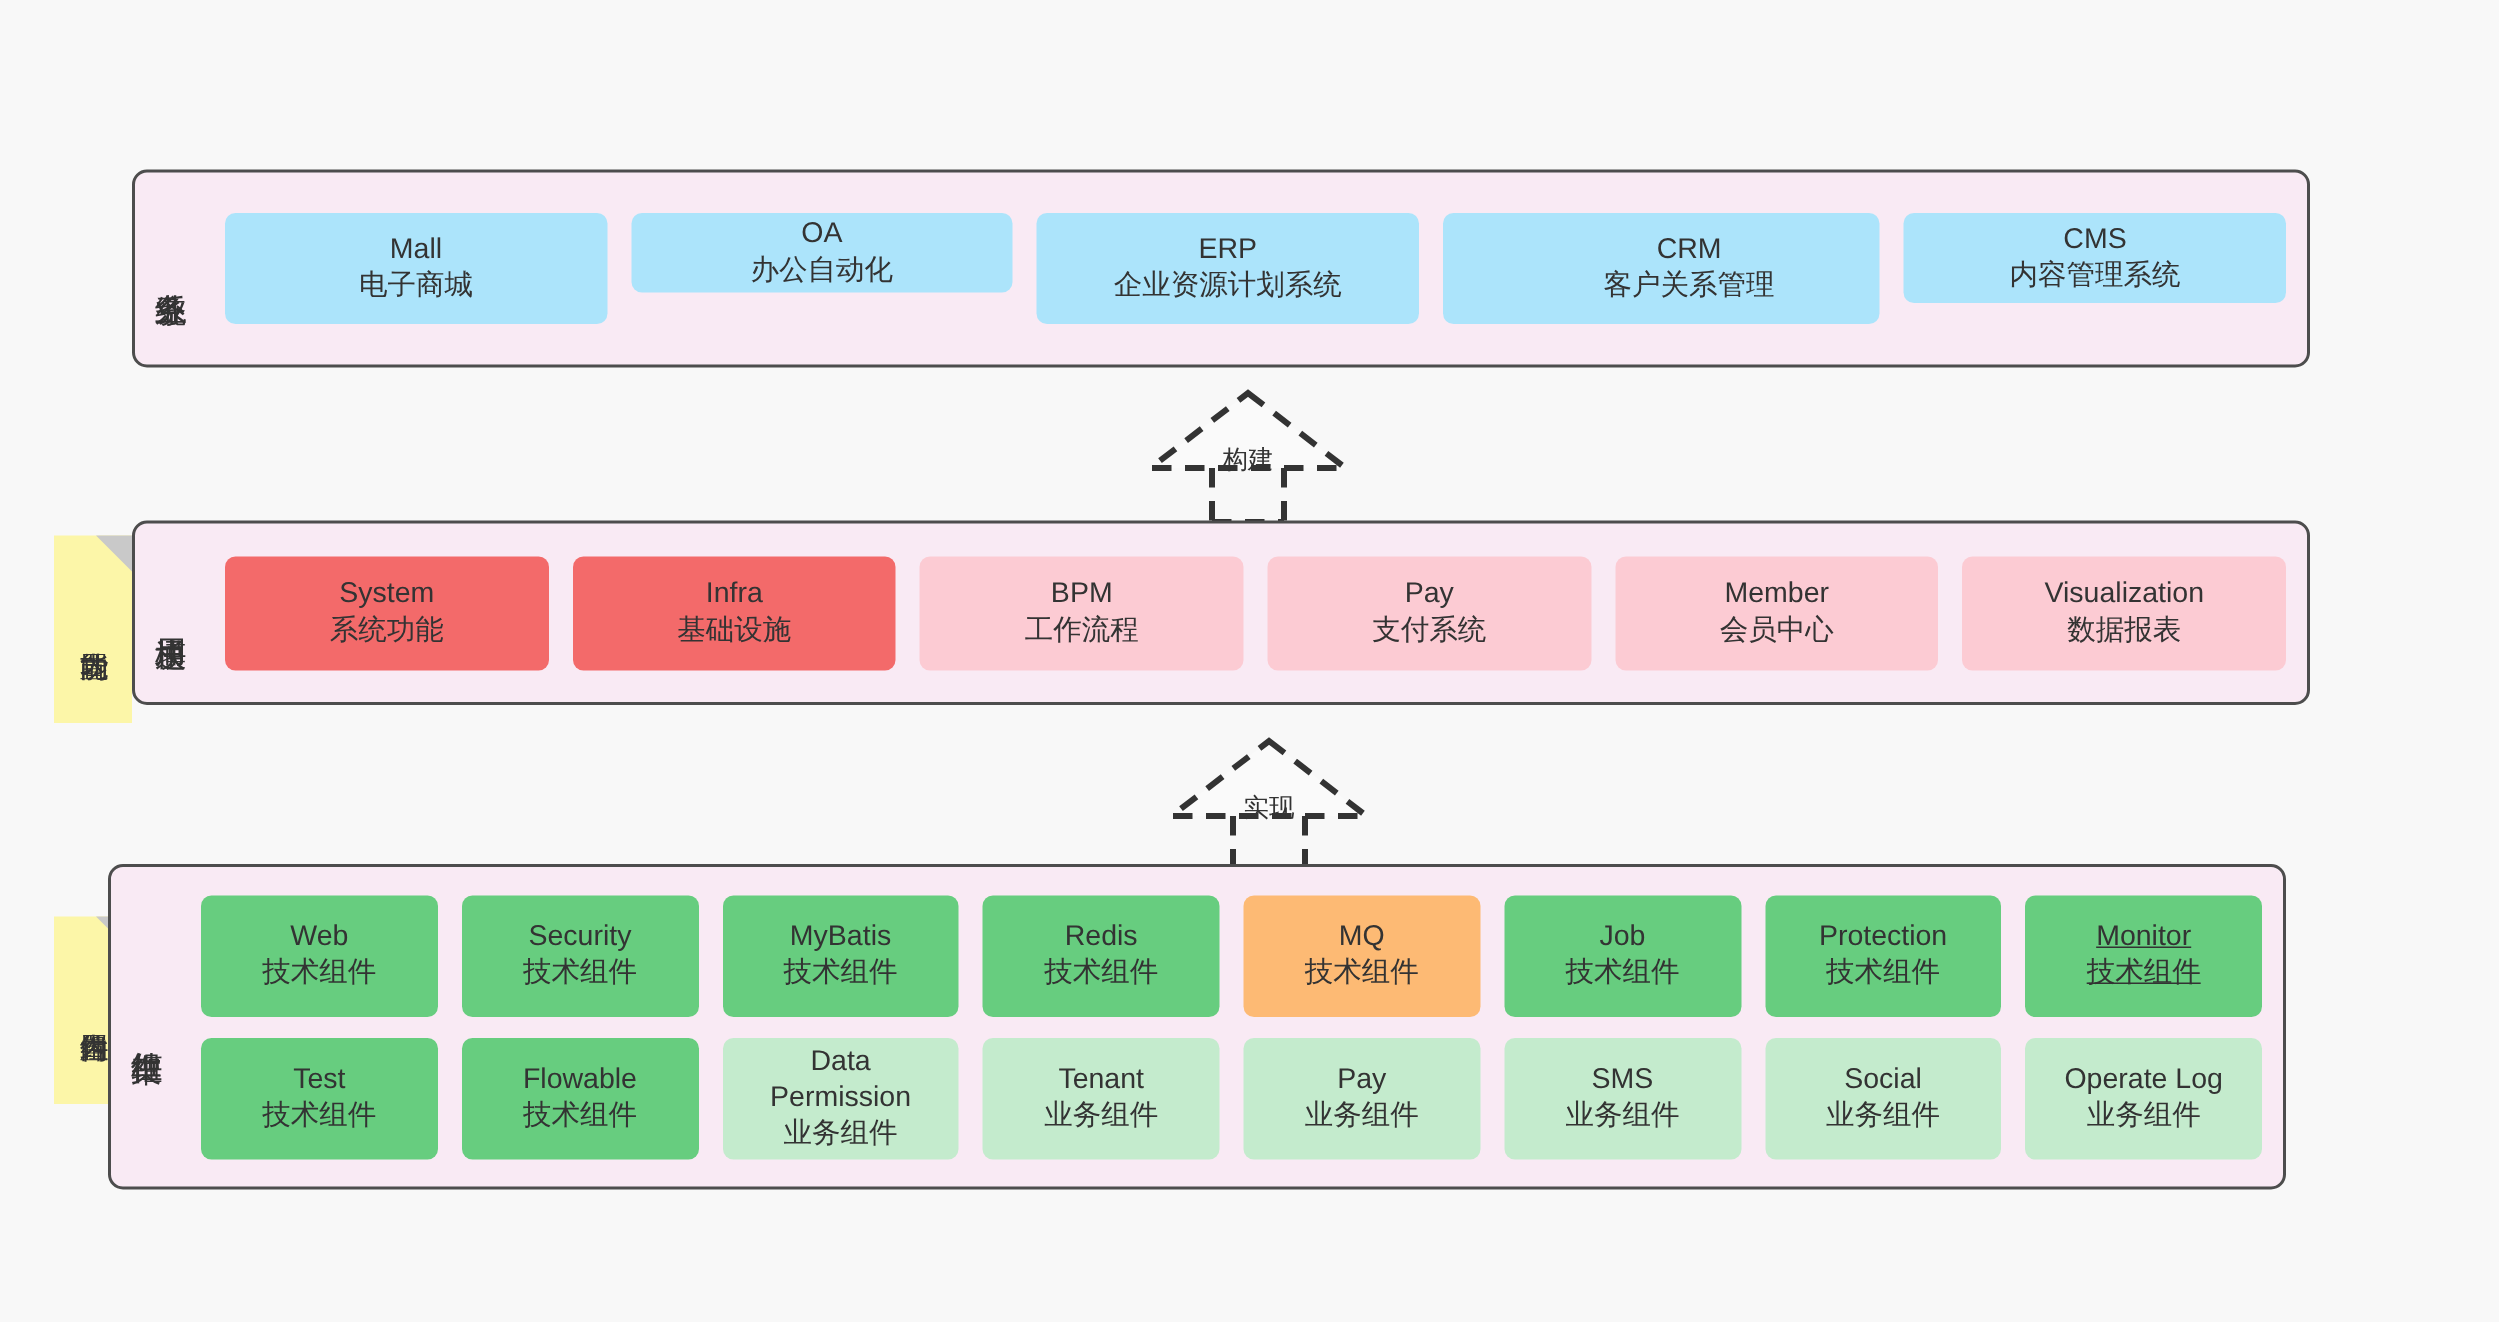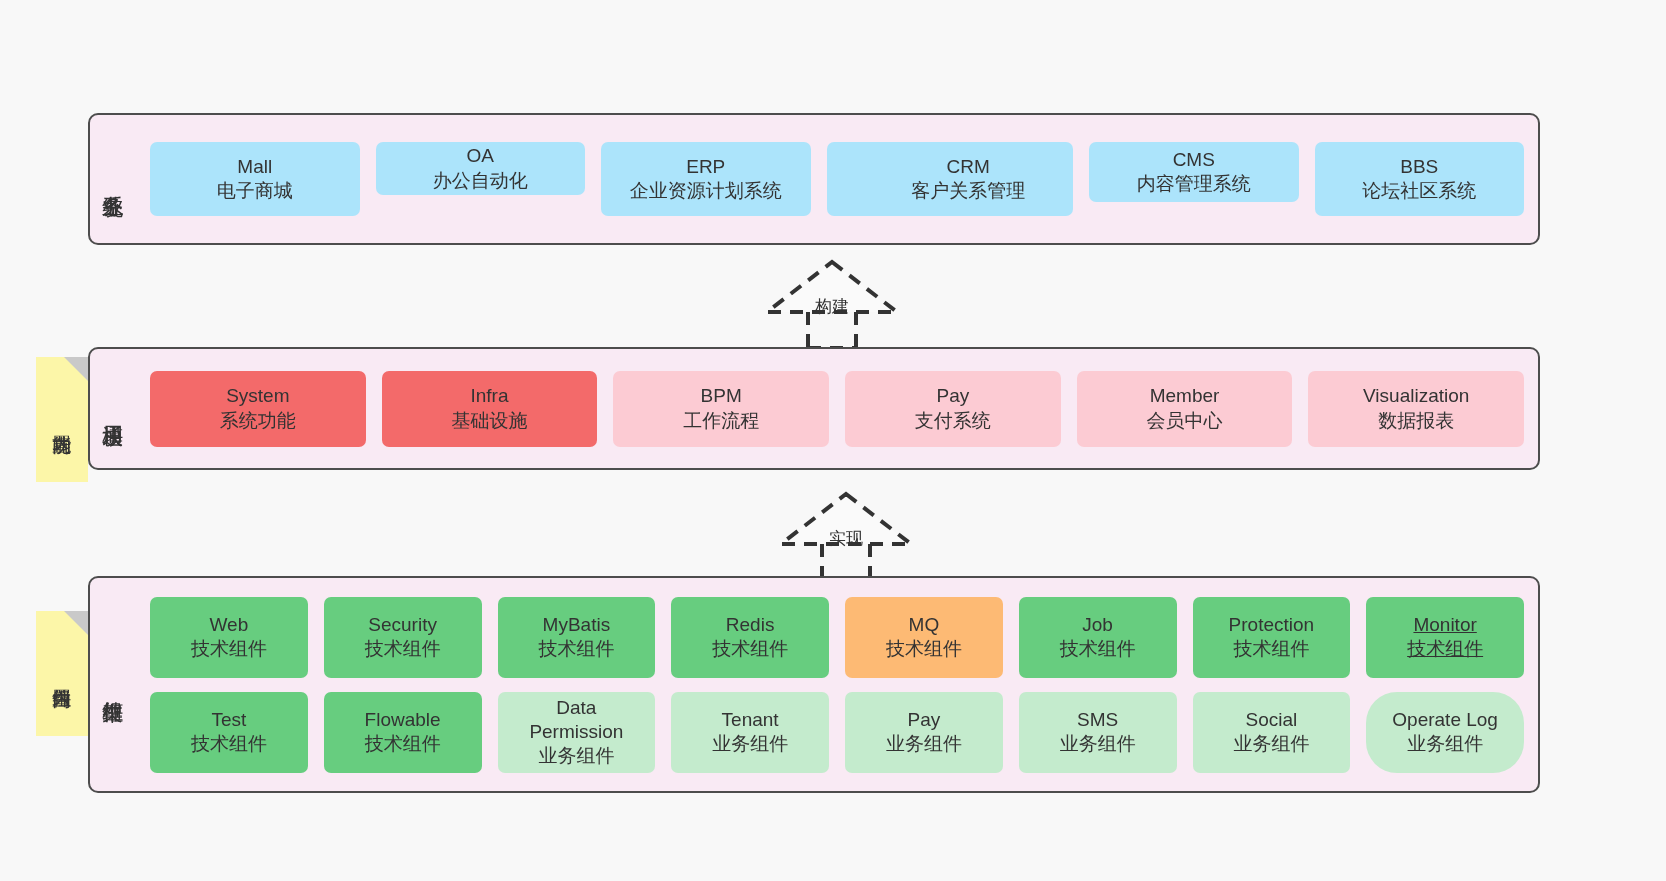--- a/index.html
+++ b/index.html
@@ -139,24 +139,20 @@
         <span class="cn">企业资源计划系统</span>
       </div>
       <div class="node" style="background:#ace4fb; height:74px;padding-left:41px;">
         <span class="en">CRM</span>
         <span class="cn">客户关系管理</span>
       </div>
       <div class="node" style="background:#ace4fb; height:60px;">
         <span class="en">CMS</span>
         <span class="cn">内容管理系统</span>
       </div>
-      <div class="node" style="background:#ace4fb; height:74px;">
-        <span class="en">BBS</span>
-        <span class="cn">论坛社区系统</span>
-      </div>
     </div>
   </div>
 </div>
 
 <svg class="uml-arrow" style="left:752px; top:258px; width:160px; height:92px;" viewBox="0 0 160 92">
 
   <path d="M 80 4 L 145 54 L 15 54 Z" fill="#fafafa" stroke="#333333" stroke-width="4" stroke-dasharray="13,9" stroke-linejoin="miter"></path>
 
   <line x1="56" y1="54" x2="56" y2="90" stroke="#333333" stroke-width="4" stroke-dasharray="13,9"></line>
   <line x1="104" y1="54" x2="104" y2="90" stroke="#333333" stroke-width="4" stroke-dasharray="13,9"></line>
@@ -205,21 +201,21 @@
   <line x1="56" y1="54" x2="56" y2="90" stroke="#333333" stroke-width="4" stroke-dasharray="13,9"></line>
   <line x1="104" y1="54" x2="104" y2="90" stroke="#333333" stroke-width="4" stroke-dasharray="13,9"></line>
   <line x1="56" y1="90" x2="104" y2="90" stroke="#333333" stroke-width="4" stroke-dasharray="13,9"></line>
 </svg>
 <div class="uml-label" style="left:829px; top:527px;">实现</div>
 
 <div class="sticky" style="left:36px; top:611px; width:52px; height:125px;">
   <span>内置组件</span>
 </div>
 
-<div class="layer" style="left:88px; top:576px; width:1452px; height:217px;">
+<div class="layer" style="left:72px; top:576px; width:1452px; height:217px;">
   <div class="layer-title">框架组件</div>
   <div class="layer-items">
 
     <div class="item-row">
       <div class="node" style="background:#67cd7f; height:81px;">
         <span class="en">Web</span>
         <span class="cn">技术组件</span>
       </div>
       <div class="node" style="background:#67cd7f; height:81px;">
         <span class="en">Security</span>
@@ -273,20 +269,20 @@
         <span class="cn">业务组件</span>
       </div>
       <div class="node" style="background:#c4ebcd; height:81px;">
         <span class="en">SMS</span>
         <span class="cn">业务组件</span>
       </div>
       <div class="node" style="background:#c4ebcd; height:81px;">
         <span class="en">Social</span>
         <span class="cn">业务组件</span>
       </div>
-      <div class="node" style="background:#c4ebcd; height:81px;border-radius:31px;">
+      <div class="node" style="background:#c4ebcd; height:81px;">
         <span class="en">Operate Log</span>
         <span class="cn">业务组件</span>
       </div>
     </div>
 
   </div>
 </div>
 
 </body></html>

